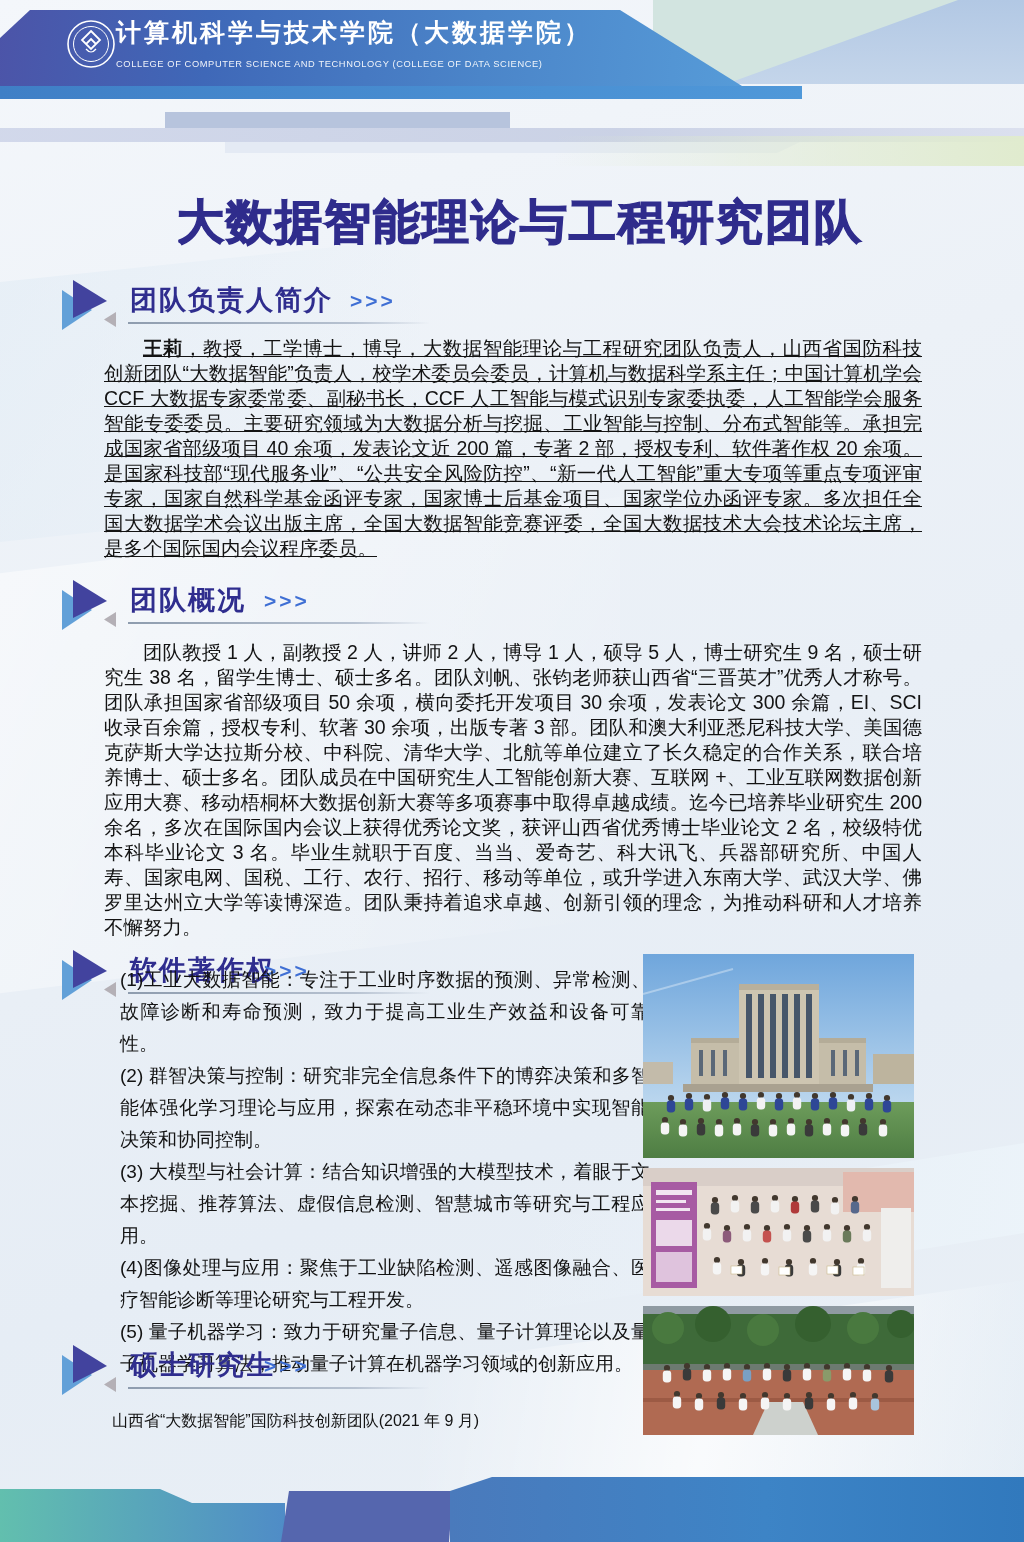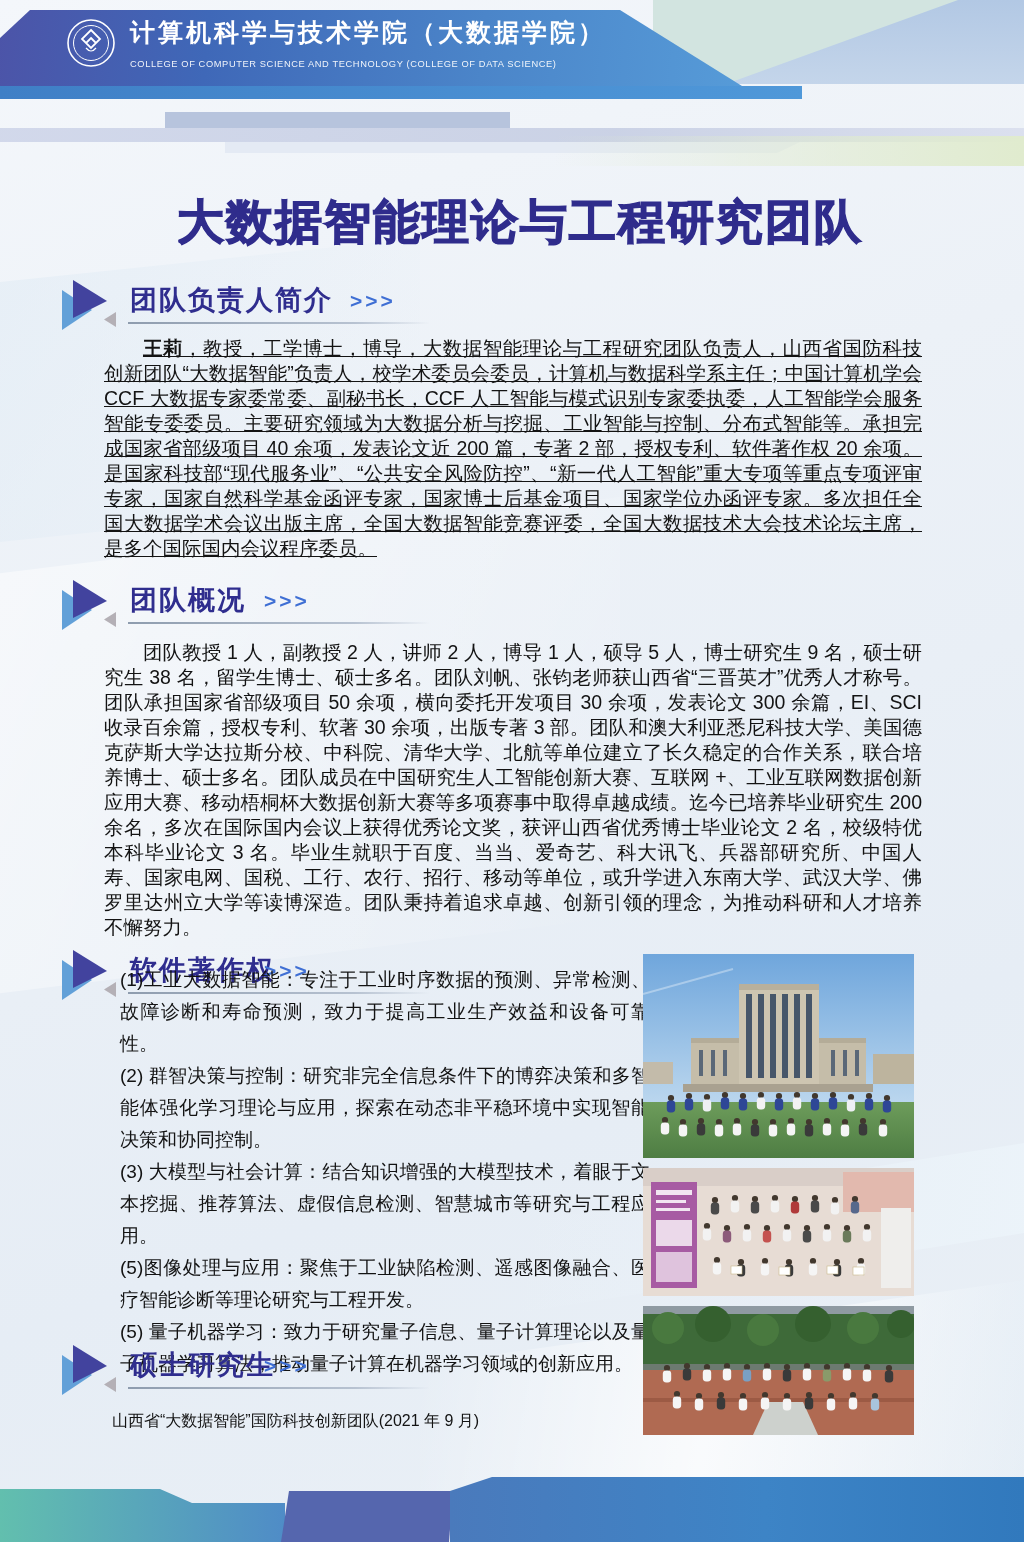--- a/index.html
+++ b/index.html
@@ -19,21 +19,21 @@
   .hdr-peri{left:0;top:0;width:1024px;height:84px;background:linear-gradient(180deg,#b2c8e4,#c4d5ea);
             clip-path:polygon(958px 0,1024px 0,1024px 84px,726px 84px);}
   .hdr-band{left:0;top:4px;width:742px;height:82px;
             background:linear-gradient(95deg,#4c54a8 0%,#3f68b8 28%,#4b85c9 65%,#569bd8 100%);
             clip-path:polygon(30px 6px,620px 6px,742px 82px,0 82px,0 34px);}
   .hdr-strip-blue{left:0;top:86px;width:802px;height:13px;background:linear-gradient(90deg,#3f7fc6,#4f98d9);}
   .hdr-s1{left:165px;top:112px;width:345px;height:16px;background:#b7c4dd;}
   .hdr-s2{left:0;top:128px;width:1024px;height:14px;background:linear-gradient(90deg,#ccd3e8 0%,#c4cce2 60%,#d8dded 100%);opacity:.85;}
   .hdr-s3{left:225px;top:142px;width:575px;height:11px;background:#e4eaf4;clip-path:polygon(0 0,100% 0,96% 100%,0 100%);}
   .hdr-green{right:0;top:136px;width:470px;height:30px;background:linear-gradient(90deg,rgba(226,236,214,0),#e0ebce);}
-  .hdr-content{left:66px;top:18px;display:flex;align-items:flex-start;gap:14px;}
+  .hdr-content{left:66px;top:18px;display:flex;align-items:flex-end;}
   .logo{width:50px;height:50px;flex:0 0 auto;}
   .college-cn{color:#fff;font-size:25px;font-weight:bold;letter-spacing:3px;line-height:1.15;}
   .college-en{color:rgba(255,255,255,.92);font-size:9.3px;letter-spacing:.6px;margin-top:12px;}
   
   .title{left:0;top:183px;width:1024px;text-align:center;margin:8px;
          font-size:47px;font-weight:900;color:#2f2c8c;letter-spacing:2px;
          -webkit-text-stroke:1.3px #2f2c8c;}
   
   .sec-head{position:absolute;left:62px;height:56px;}
   .tri-icon{position:absolute;left:0;top:0;width:56px;height:52px;display:block;}
@@ -131,21 +131,21 @@
         <i class="t3"></i>
       </span>
     <span class="sec-title">软件著作权</span>
     <span class="chev" style="left:202px">&gt;&gt;&gt;</span>
     <span class="sec-underline"></span>
   </div>
   <div class="dir-list">
     <div class="dir-item">(1)工业大数据智能：专注于工业时序数据的预测、异常检测、故障诊断和寿命预测，致力于提高工业生产效益和设备可靠性。</div>
     <div class="dir-item">(2) 群智决策与控制：研究非完全信息条件下的博弈决策和多智能体强化学习理论与应用，探索在动态非平稳环境中实现智能决策和协同控制。</div>
     <div class="dir-item">(3) 大模型与社会计算：结合知识增强的大模型技术，着眼于文本挖掘、推荐算法、虚假信息检测、智慧城市等研究与工程应用。</div>
-    <div class="dir-item">(5)图像处理与应用：聚焦于工业缺陷检测、遥感图像融合、医疗智能诊断等理论研究与工程开发。</div>
+    <div class="dir-item">(4)图像处理与应用：聚焦于工业缺陷检测、遥感图像融合、医疗智能诊断等理论研究与工程开发。</div>
     <div class="dir-item">(5) 量子机器学习：致力于研究量子信息、量子计算理论以及量子机器学习算法，推动量子计算在机器学习领域的创新应用。</div>
   </div>
 
   <svg width="0" height="0" style="position:absolute">
     <defs>
       <g id="psn">
         <circle cx="0" cy="0" r="3.1" fill="#42382e"></circle>
         <rect x="-4.2" y="2.4" width="8.4" height="12" rx="3.4"></rect>
       </g>
     </defs>

